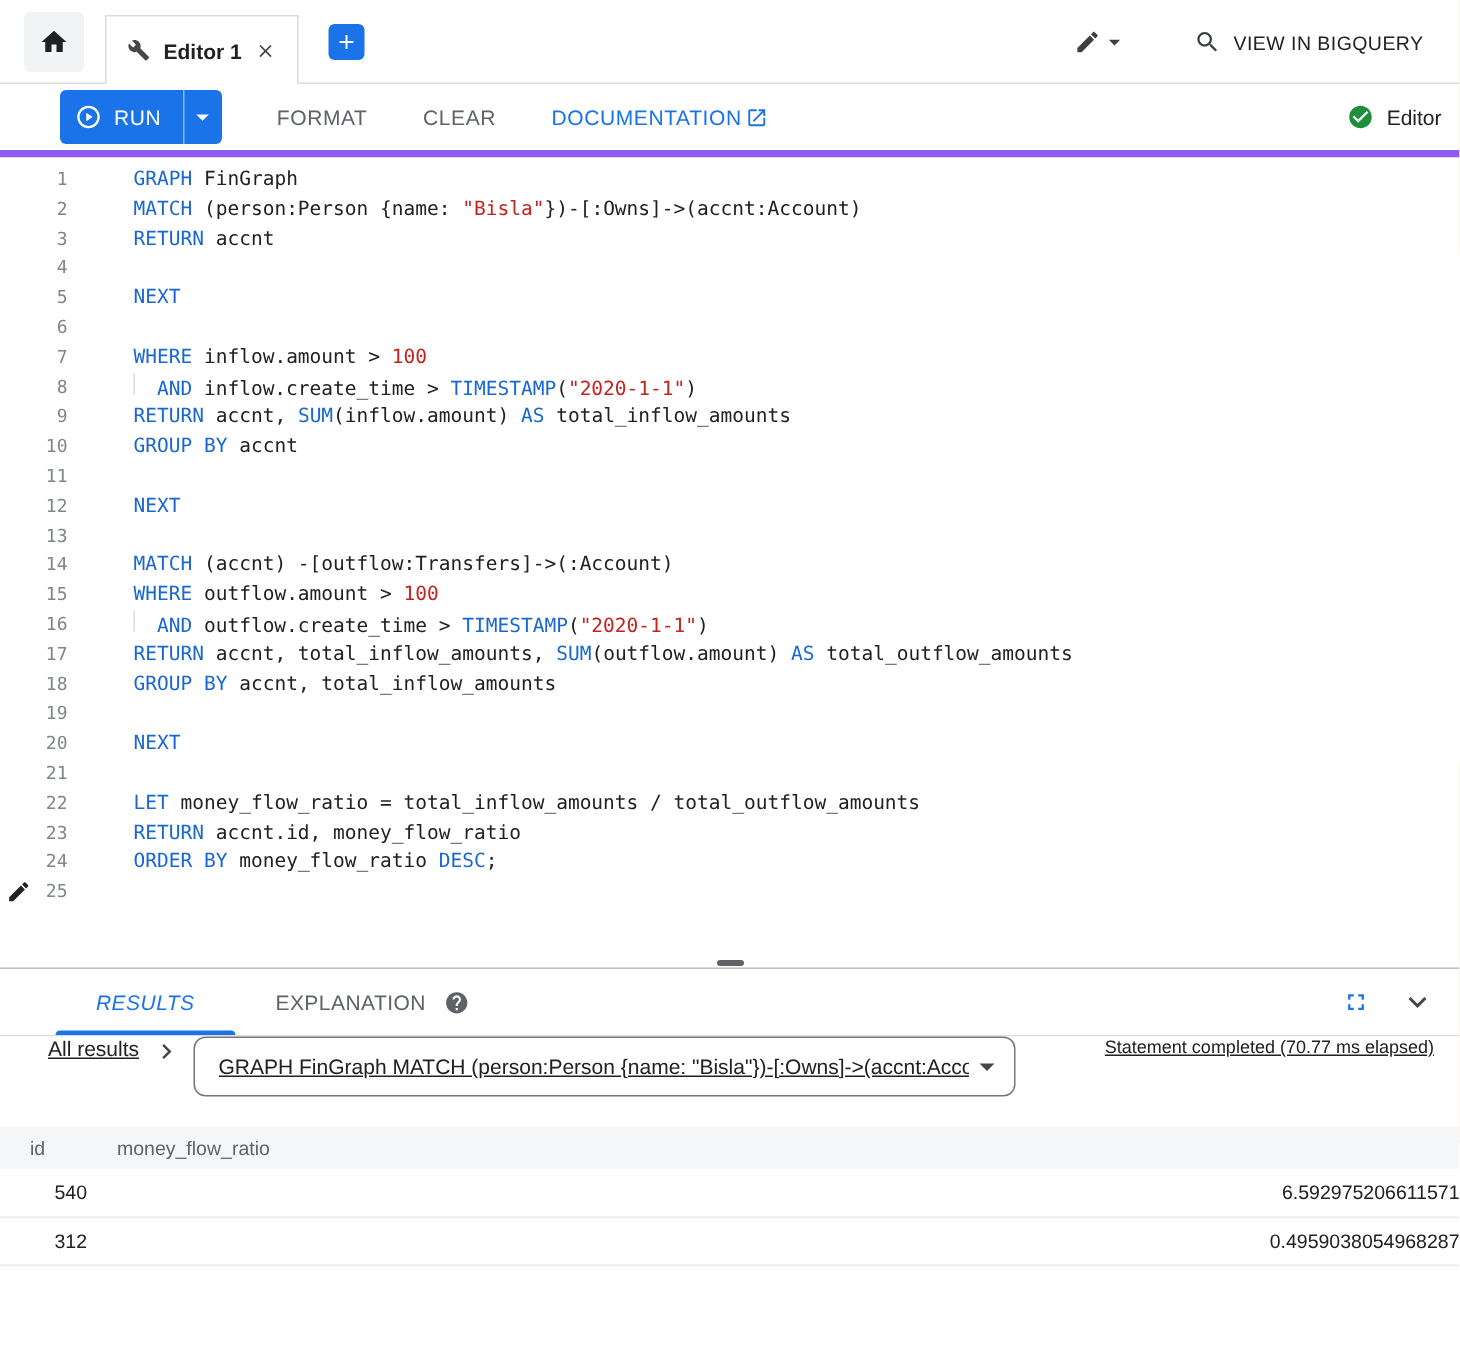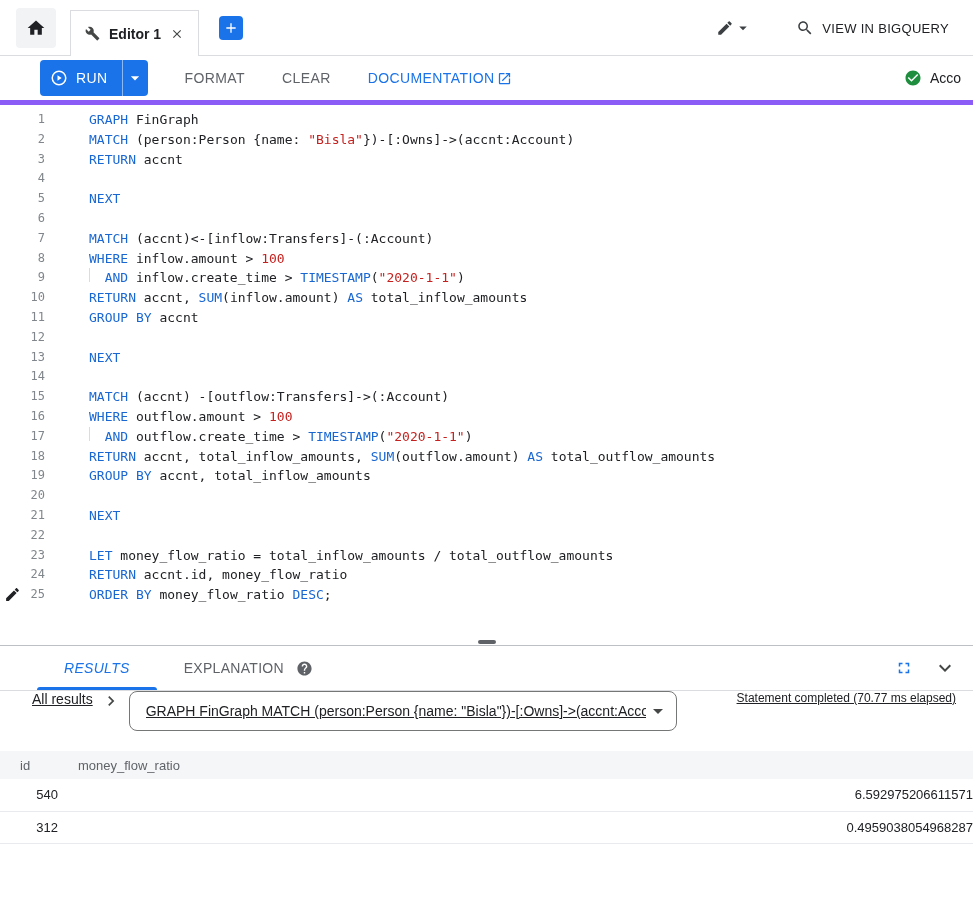--- a/index.html
+++ b/index.html
@@ -155,21 +155,21 @@
       <span>DOCUMENTATION</span>
       <svg width="15" height="15" viewBox="0 0 24 24" fill="#1a73e8">
           <path d="M19 19H5V5h7V3H5c-1.1 0-2 .9-2 2v14c0 1.1.9 2 2 2h14c1.1 0 2-.9 2-2v-7h-2v7zM14 3v2h3.59l-9.83 9.83 1.41 1.41L19 6.41V10h2V3h-7z"></path>
         </svg>
     </div>
 
     <div class="valid">
       <svg width="18" height="18" viewBox="0 0 24 24" fill="#1e8e3e">
           <path d="M12 2C6.48 2 2 6.48 2 12s4.48 10 10 10 10-4.48 10-10S17.52 2 12 2zm-2 15l-5-5 1.41-1.41L10 14.17l7.59-7.59L19 8l-9 9z"></path>
         </svg>
-      <span>Acco</span>
+      <span>Editor</span>
     </div>
   </div>
 
   <div class="editor">
     <div class="gutter">
         <div class="ln">1</div>
         <div class="ln">2</div>
         <div class="ln">3</div>
         <div class="ln">4</div>
         <div class="ln">5</div>
@@ -194,21 +194,20 @@
         <div class="ln">24</div>
         <div class="ln">25</div>
       </div>
     <div class="code">
         <div class="code-line"><span class="tok-k">GRAPH</span><span class="tok-p"> FinGraph</span></div>
         <div class="code-line"><span class="tok-k">MATCH</span><span class="tok-p"> (person:Person {name: </span><span class="tok-s">"Bisla"</span><span class="tok-p">})-[:Owns]-&gt;(accnt:Account)</span></div>
         <div class="code-line"><span class="tok-k">RETURN</span><span class="tok-p"> accnt</span></div>
         <div class="code-line"></div>
         <div class="code-line"><span class="tok-k">NEXT</span></div>
         <div class="code-line"></div>
-        <div class="code-line"><span class="tok-k">MATCH</span><span class="tok-p"> (accnt)&lt;-[inflow:Transfers]-(:Account)</span></div>
         <div class="code-line"><span class="tok-k">WHERE</span><span class="tok-p"> inflow.amount &gt; </span><span class="tok-n">100</span></div>
         <div class="code-line"><span class="tok-g"></span><span class="tok-k">AND</span><span class="tok-p"> inflow.create_time &gt; </span><span class="tok-k">TIMESTAMP</span><span class="tok-p">(</span><span class="tok-s">"2020-1-1"</span><span class="tok-p">)</span></div>
         <div class="code-line"><span class="tok-k">RETURN</span><span class="tok-p"> accnt, </span><span class="tok-k">SUM</span><span class="tok-p">(inflow.amount) </span><span class="tok-k">AS</span><span class="tok-p"> total_inflow_amounts</span></div>
         <div class="code-line"><span class="tok-k">GROUP BY</span><span class="tok-p"> accnt</span></div>
         <div class="code-line"></div>
         <div class="code-line"><span class="tok-k">NEXT</span></div>
         <div class="code-line"></div>
         <div class="code-line"><span class="tok-k">MATCH</span><span class="tok-p"> (accnt) -[outflow:Transfers]-&gt;(:Account)</span></div>
         <div class="code-line"><span class="tok-k">WHERE</span><span class="tok-p"> outflow.amount &gt; </span><span class="tok-n">100</span></div>
         <div class="code-line"><span class="tok-g"></span><span class="tok-k">AND</span><span class="tok-p"> outflow.create_time &gt; </span><span class="tok-k">TIMESTAMP</span><span class="tok-p">(</span><span class="tok-s">"2020-1-1"</span><span class="tok-p">)</span></div>

